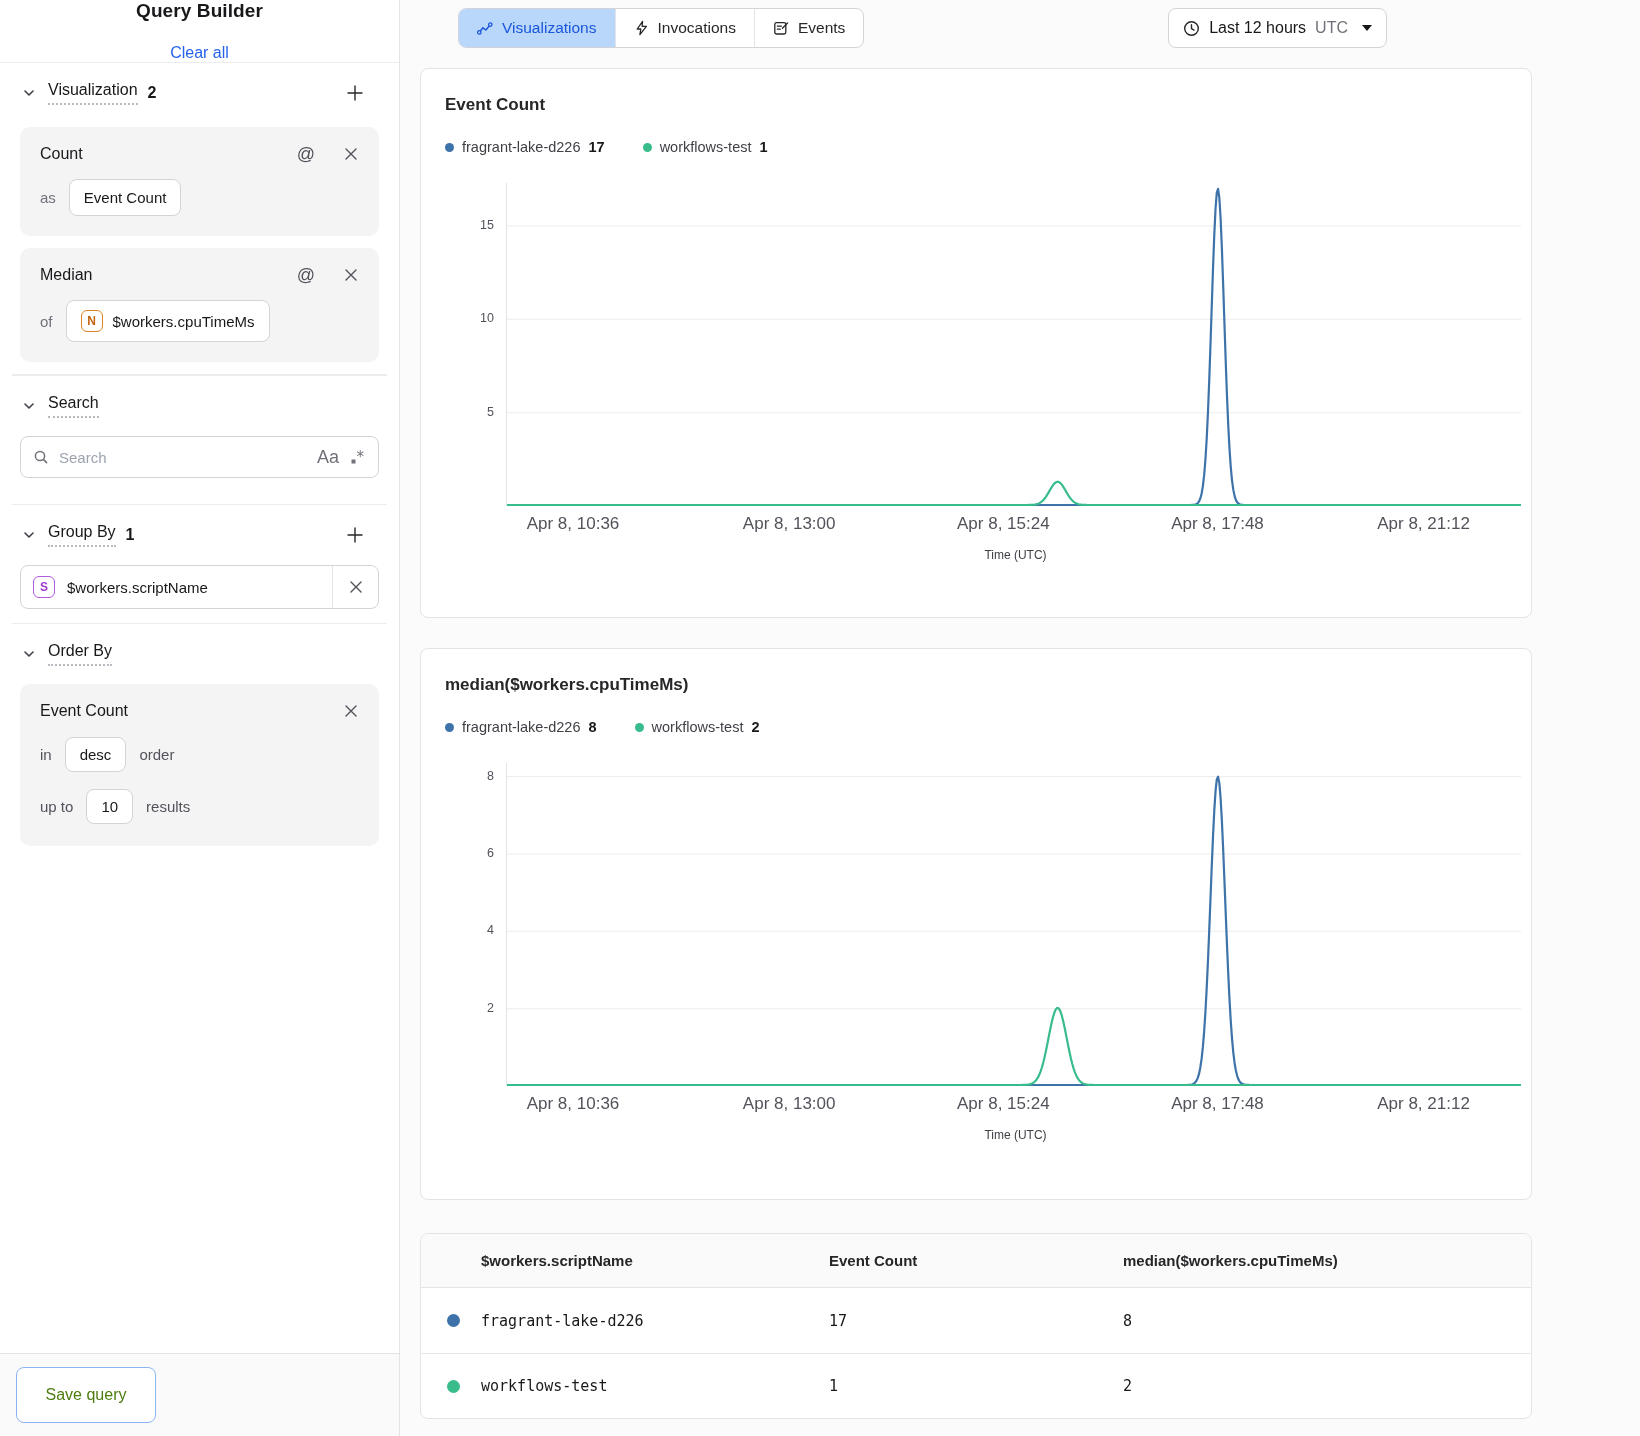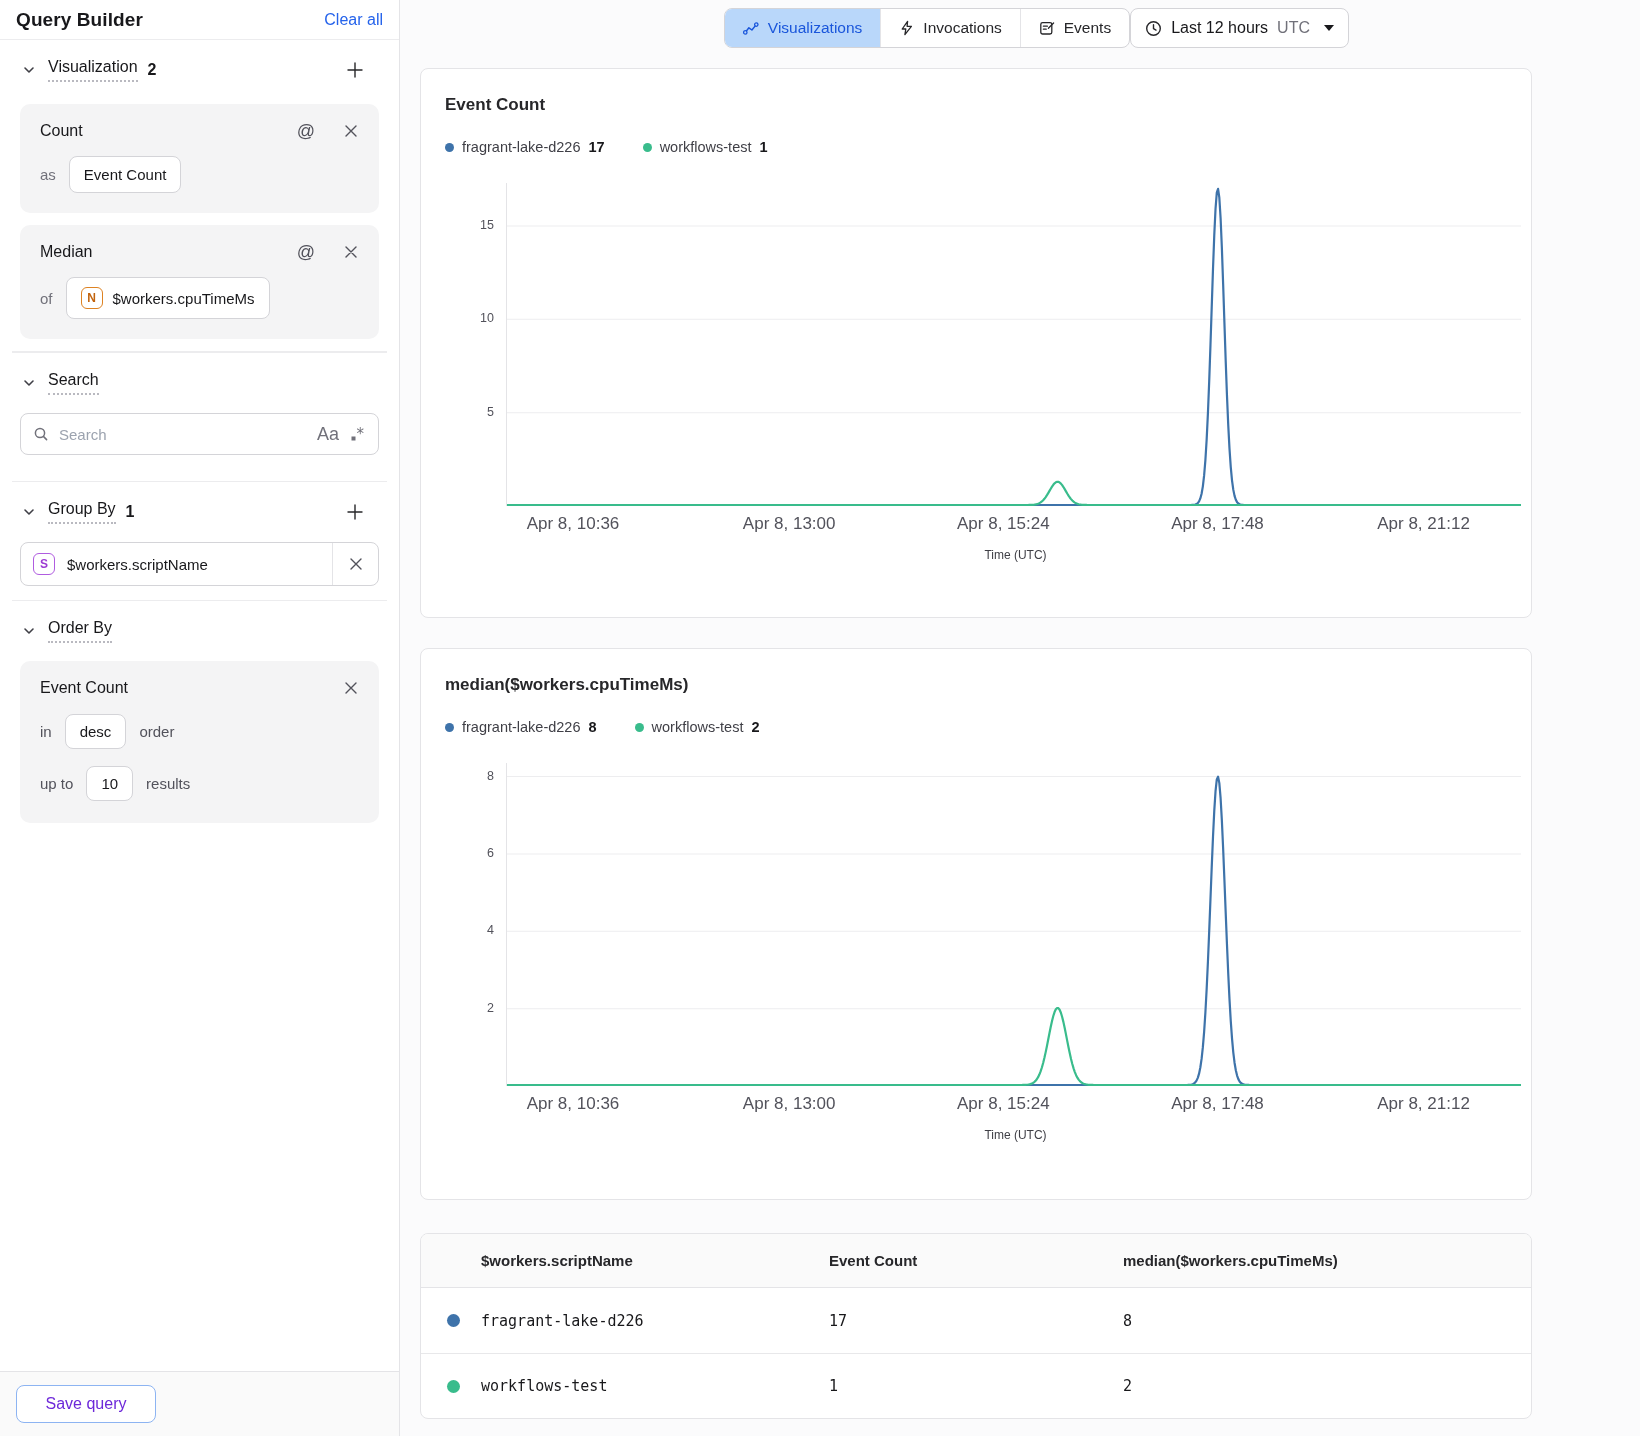--- a/index.html
+++ b/index.html
@@ -2,21 +2,21 @@
 <html><head>
 <meta charset="utf-8">
 <style>
   * { margin:0; padding:0; box-sizing:border-box; }
   html,body { width:1640px; height:1436px; }
   body { font-family:"Liberation Sans", sans-serif; color:#18181b; background:#fff; font-size:15px; }
   .app { display:flex; width:1640px; height:1436px; overflow:hidden; }
 
   
   .sidebar { width:400px; min-width:400px; border-right:1px solid #e4e4e7; display:flex; flex-direction:column; background:#fff; }
-  .sb-header { height:40px; display:flex; align-items:center; justify-content:space-between; padding:0 16px; border-bottom:1px solid #ececee; }
+  .sb-header { height:63px; display:flex; align-items:center; justify-content:space-between; padding:0 16px; border-bottom:1px solid #ececee;flex-direction:column; }
   .sb-title { font-size:19px; font-weight:700; letter-spacing:.1px; }
   .link { color:#2563eb; font-size:16px; cursor:pointer; background:none; border:none; font-family:inherit; }
   .sb-body { flex:1; padding:0 20px; overflow:hidden; }
   .divider { height:1px; background:#ececee; margin:0 -8px; }
   .section-head { display:flex; align-items:center; height:60px; padding:0 12px 0 2px; cursor:pointer; }
   .chev { margin-right:12px; display:flex; }
   .sec-label { font-size:16px; color:#18181b; border-bottom:2px dotted #b9b9c0; padding-bottom:4px; }
   .sec-count { font-weight:700; margin-left:10px; font-size:16px; }
   .plus-btn { margin-left:auto; background:none; border:none; cursor:pointer; display:flex; padding:2px; }
 
@@ -41,27 +41,27 @@
 
   .chip { height:44px; border:1px solid #d4d4d8; border-radius:8px; display:flex; align-items:center; padding-left:12px; background:#fff; margin:0 0 14px; }
   .chip-label { margin-left:12px; font-size:15px; flex:1; }
   .chip-x { width:46px; align-self:stretch; border-left:1px solid #e4e4e7; display:flex; align-items:center; justify-content:center; background:none; border-top:none; border-right:none; border-bottom:none; cursor:pointer; }
 
   .order-card { background:#f4f4f5; border-radius:10px; padding:18px 20px 22px; margin-bottom:16px; }
   .order-row { display:flex; align-items:center; gap:13px; margin-top:17px; font-size:15px; color:#52525b; }
   .mini-box { background:#fff; border:1px solid #d4d4d8; border-radius:8px; padding:8px 14px; font-size:15px; color:#18181b; }
 
   .sb-footer { border-top:1px solid #e4e4e7; background:#fafafa; padding:13px 16px; display:flex; gap:20px; }
-  .btn-secondary { flex:0 0 140px; height:38px; border:1.5px solid #8db4f2; border-radius:8px; background:#fff; color:#6d28d9; font-size:16px; font-weight:500; display:flex; align-items:center; justify-content:center; cursor:pointer; font-family:inherit; }
+  .btn-secondary { flex:0 0 140px; height:56px; border:1.5px solid #8db4f2; border-radius:8px; background:#fff; color:#4d7c0f; font-size:16px; font-weight:500; display:flex; align-items:center; justify-content:center; cursor:pointer; font-family:inherit; }
   .btn-primary { flex:1; height:46px; background:#2563eb; border:none; border-radius:8px; color:#fff; font-size:16px; font-weight:600; display:flex; align-items:center; justify-content:center; gap:12px; cursor:pointer; font-family:inherit; }
   .kbd { background:rgba(255,255,255,.24); border-radius:6px; padding:3px 9px; font-size:14px; font-weight:600; }
 
   
   .main { flex:1; background:#fbfbfc; padding:8px 0 0 20px; }
-  .topbar { display:flex; align-items:flex-start; justify-content:flex-end; width:929px; }
+  .topbar { display:flex; align-items:flex-start; justify-content:space-between; width:929px;margin-left:38px; }
   .tabs { display:flex; border:1px solid #d4d4d8; border-radius:8px; overflow:hidden; background:#fff; height:40px; }
   .tab { display:flex; align-items:center; gap:9px; padding:0 18px; font-size:15.5px; color:#27272a; background:none; border:none; cursor:pointer; font-family:inherit; }
   .tab + .tab { border-left:1px solid #e4e4e7; }
   .tab.active { background:#b9d7fa; color:#1a56db; }
   .time-btn { height:40px; border:1px solid #d4d4d8; border-radius:8px; background:#fff; display:flex; align-items:center; gap:9px; padding:0 14px; font-size:16px; cursor:pointer; font-family:inherit; color:#18181b; }
   .tz { color:#71717a; }
   .caret { width:0; height:0; border-left:5px solid transparent; border-right:5px solid transparent; border-top:6px solid #18181b; margin-left:5px; }
 
   .card { background:#fff; border:1px solid #e4e4e7; border-radius:8px; width:1112px; }
   .chart-card { margin-top:20px; padding:26px 6px 0 24px; height:550px; }

